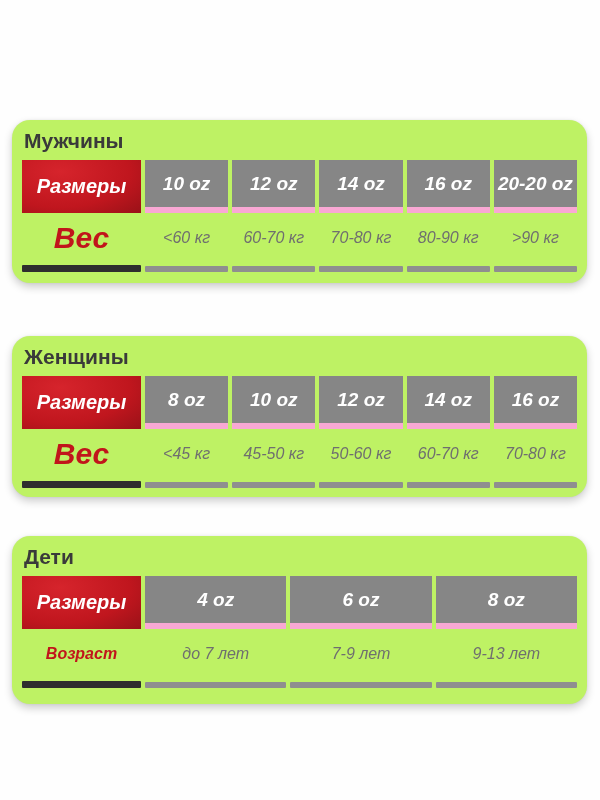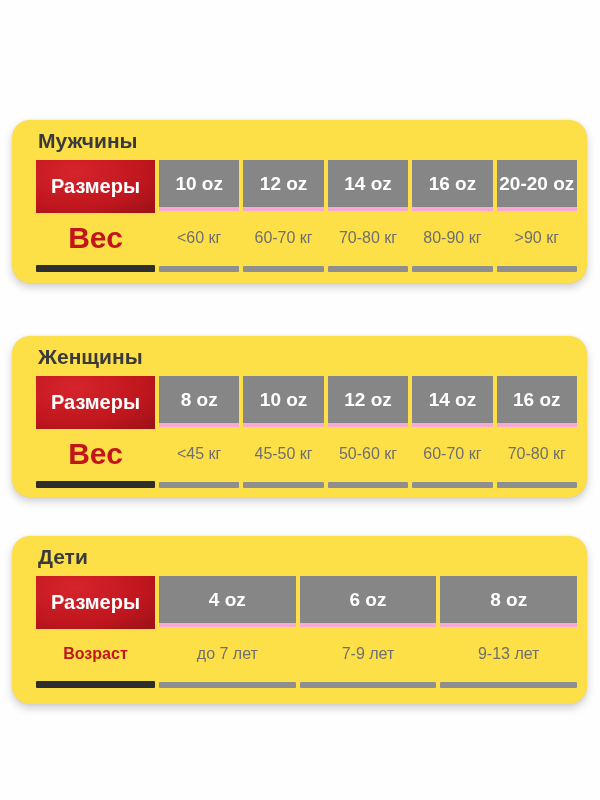--- a/index.html
+++ b/index.html
@@ -5,49 +5,49 @@
   html, body { margin: 0; padding: 0; background: #ffffff; }
   body {
     width: 600px; height: 800px;
     font-family: "Liberation Sans", sans-serif;
     position: relative; overflow: hidden;
   }
   .page { position: relative; width: 600px; height: 800px; background: #fefefe; }
 
   .card {
     position: absolute; left: 12px; width: 575px;
-    background: #fde047;
+    background: #bef264;
     border-radius: 18px;
     box-shadow: 0 4px 9px rgba(0,0,0,0.20), 0 0 2px rgba(0,0,0,0.08);
-    padding: 8px 10px 16px 24px;
+    padding: 8px 10px 16px 10px;
     box-sizing: border-box;
   }
   .card-1 { top: 120px; height: 163px; }
   .card-2 { top: 336px; height: 161px; }
   .card-3 { top: 536px; height: 168px; }
 
   .card-title {
     font-size: 21px; font-weight: 600; color: #3a3a3a;
     margin: 0 0 6px 2px; line-height: 26px;
   }
 
-  .grid { display: grid; column-gap: 4px; }
+  .grid { display: grid; column-gap: 4px; font-style: italic; }
   .cols-6 { grid-template-columns: 119px repeat(5, 1fr); }
   .cols-4 { grid-template-columns: 119px repeat(3, 1fr); }
 
   .label-box {
     background: radial-gradient(130% 150% at 32% 22%, #d6242c 0%, #c0161e 45%, #8e1016 82%, #6e0a10 100%);
     color: #ffffff; font-size: 20px; font-weight: 600;
     height: 53px; display: flex; align-items: center; justify-content: center;
     white-space: nowrap;
   }
   .size-box {
     background: #868686; color: #ffffff;
     font-size: 19px; font-weight: 600;
-    height: 47px; border-bottom: 4px solid #f9a8d4;
+    height: 47px; border-bottom: 6px solid #f9a8d4;
     display: flex; align-items: center; justify-content: center;
     white-space: nowrap;
   }
 
   .values-row { height: 50px; align-items: center; }
   .row-label {
     color: #c1151b; font-weight: 700; font-size: 30px;
     display: flex; align-items: center; justify-content: center;
     white-space: nowrap;
   }

